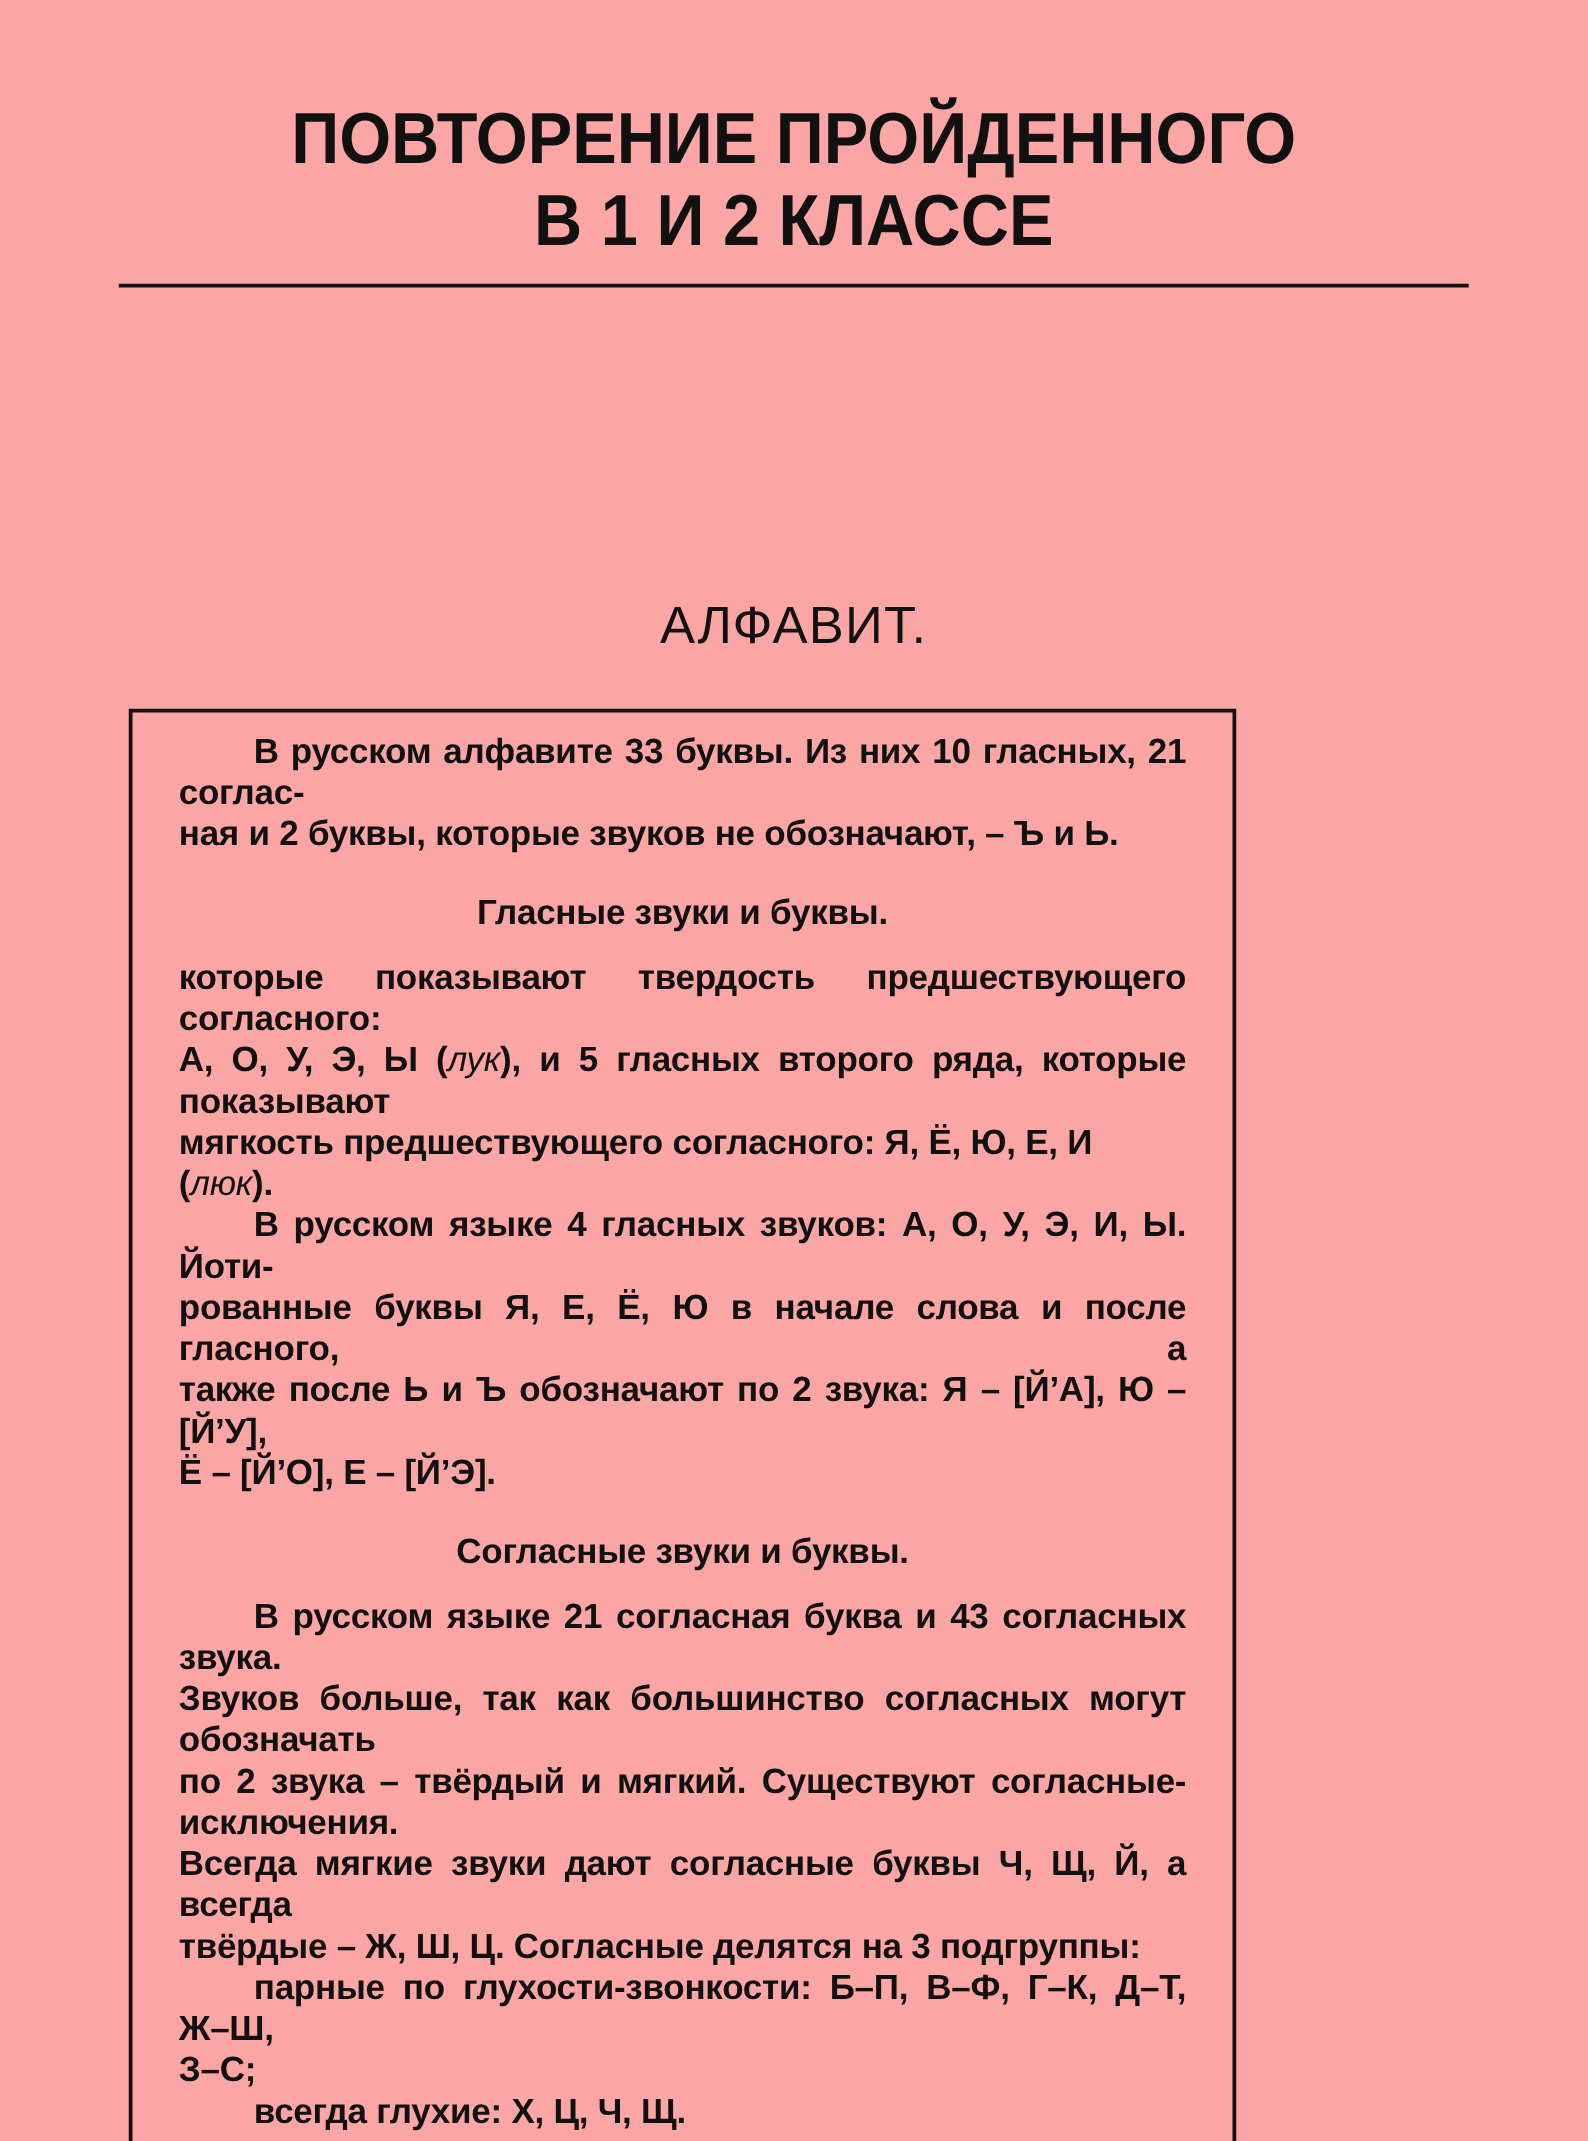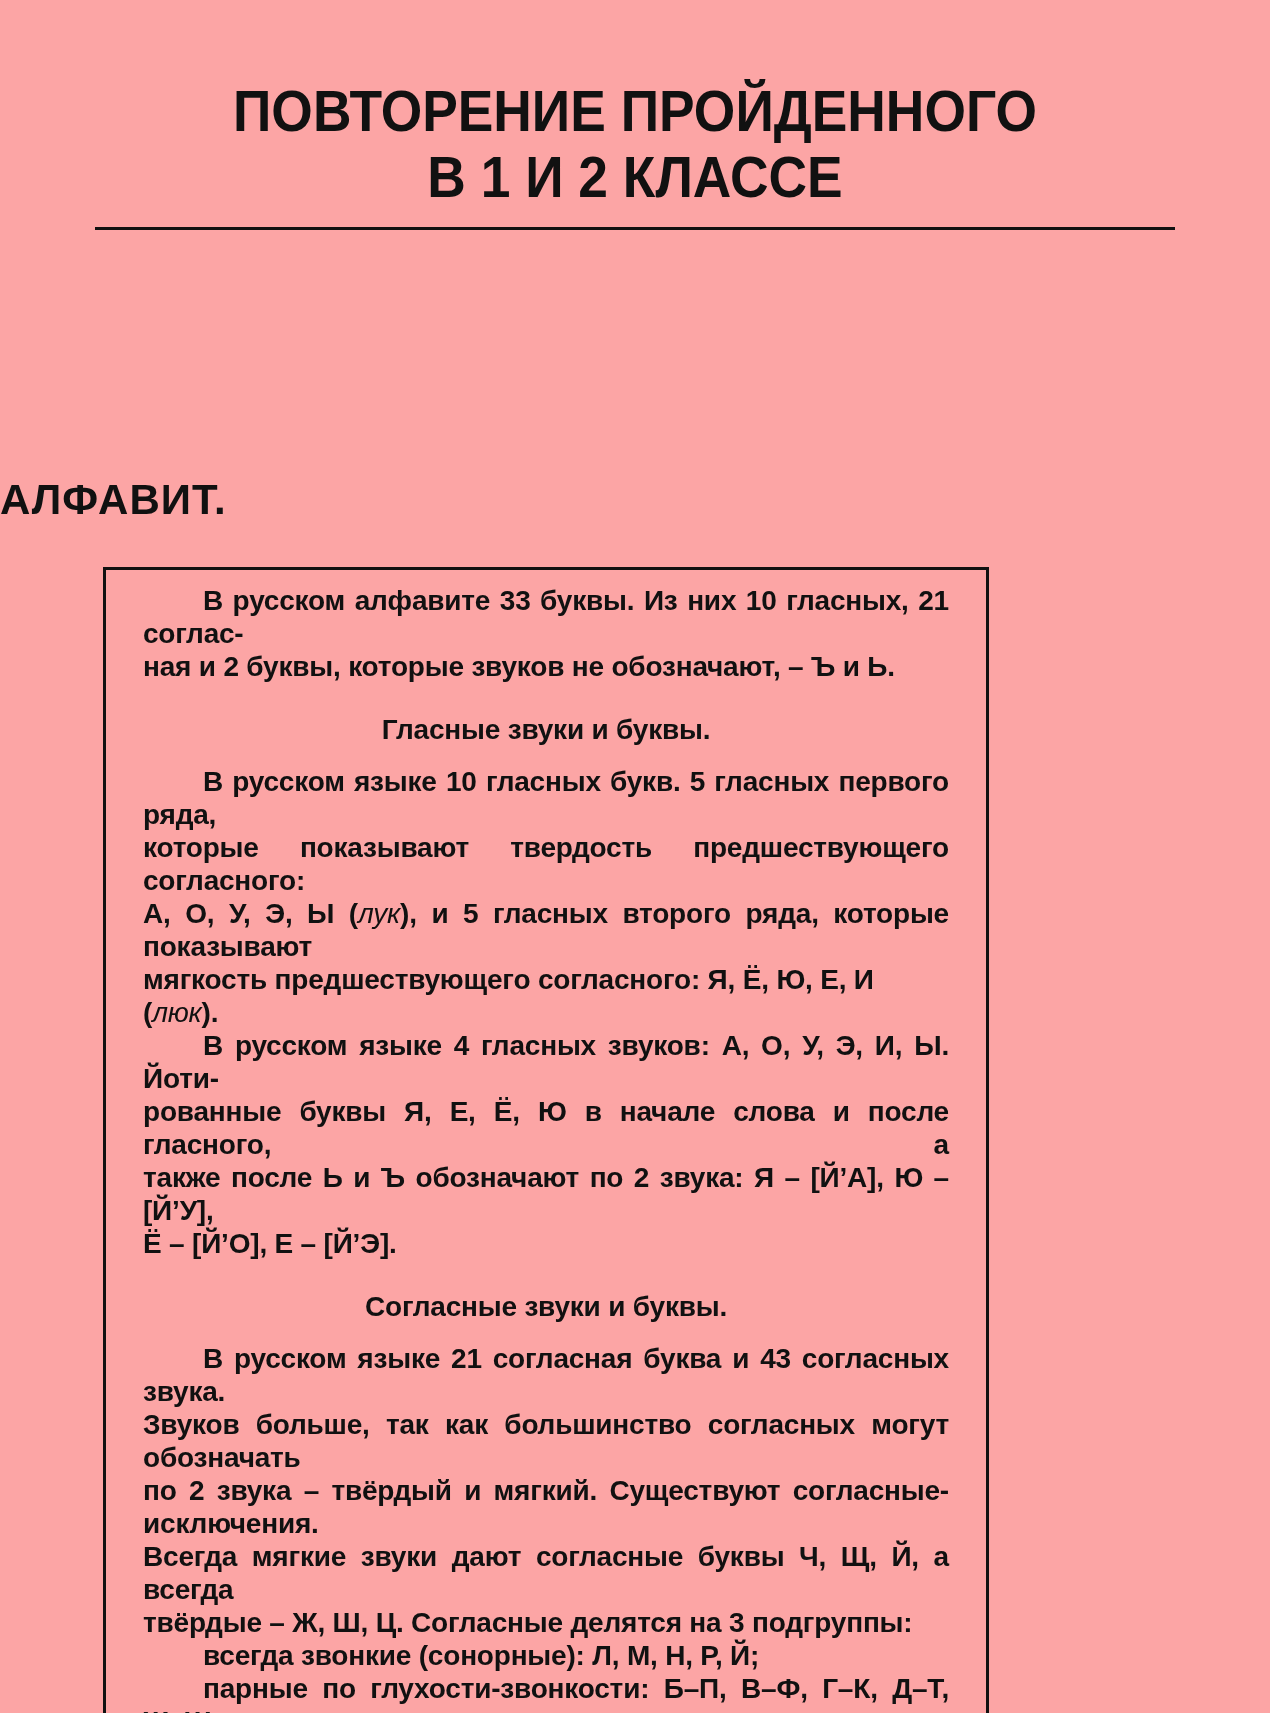--- a/index.html
+++ b/index.html
@@ -31,22 +31,22 @@
     white-space: nowrap;
   }
   .title-divider {
     margin: 17px 0 0 95px;
     width: 1080px;
     height: 3px;
     background: #111111;
   }
   .section-heading {
     margin-top: 245px;
-    text-align: left;
-    font-weight: bold;
+    text-align: center;
+    font-weight: normal;
     font-size: 42px;
     line-height: 50px;
     letter-spacing: 1px;
   }
   .alphabet-box {
     margin-left: 103px;
     margin-top: 42px;
     width: 886px;
     box-sizing: border-box;
     border: 3px solid #111111;
@@ -94,41 +94,39 @@
 
   <div class="section-heading">АЛФАВИТ.</div>
 
   <div class="alphabet-box" id="alphabet-box">
       <div class="para">
         <div class="line indent just"><span>В русском алфавите 33 буквы. Из них 10 гласных, 21 соглас-</span></div>
         <div class="line"><span>ная и 2 буквы, которые звуков не обозначают, – Ъ и Ь.</span></div>
       </div>
       <div class="subheading">Гласные звуки и буквы.</div>
       <div class="para">
-        <div class="line indent just"><span>В русском языке 10 гласных букв. 5 гласных первого ряда,</span></div>
         <div class="line just"><span>которые показывают твердость предшествующего согласного:</span></div>
         <div class="line just"><span>А, О, У, Э, Ы (</span><span class="it">лук</span><span>), и 5 гласных второго ряда, которые показывают</span></div>
         <div class="line"><span>мягкость предшествующего согласного: Я, Ё, Ю, Е, И (</span><span class="it">люк</span><span>).</span></div>
       </div>
       <div class="para">
         <div class="line indent just"><span>В русском языке 4 гласных звуков: А, О, У, Э, И, Ы. Йоти-</span></div>
         <div class="line just"><span>рованные буквы Я, Е, Ё, Ю в начале слова и после гласного, а</span></div>
         <div class="line just"><span>также после Ь и Ъ обозначают по 2 звука: Я – [Й’А], Ю – [Й’У],</span></div>
         <div class="line"><span>Ё – [Й’О], Е – [Й’Э].</span></div>
       </div>
       <div class="subheading">Согласные звуки и буквы.</div>
       <div class="para">
         <div class="line indent just"><span>В русском языке 21 согласная буква и 43 согласных звука.</span></div>
         <div class="line just"><span>Звуков больше, так как большинство согласных могут обозначать</span></div>
         <div class="line just"><span>по 2 звука – твёрдый и мягкий. Существуют согласные-исключения.</span></div>
         <div class="line just"><span>Всегда мягкие звуки дают согласные буквы Ч, Щ, Й, а всегда</span></div>
         <div class="line"><span>твёрдые – Ж, Ш, Ц. Согласные делятся на 3 подгруппы:</span></div>
       </div>
       <div class="para">
-        <div class="line indent"><span>всегда звонкие (сонорные): Л, М, Н, Р, Й;</span></div>
         <div class="line indent just"><span>парные по глухости-звонкости: Б–П, В–Ф, Г–К, Д–Т, Ж–Ш,</span></div>
         <div class="line"><span>З–С;</span></div>
         <div class="line indent"><span>всегда глухие: Х, Ц, Ч, Щ.</span></div>
       </div>
     </div>
 
   <div class="page-number">2</div>
 
 </div>
 

